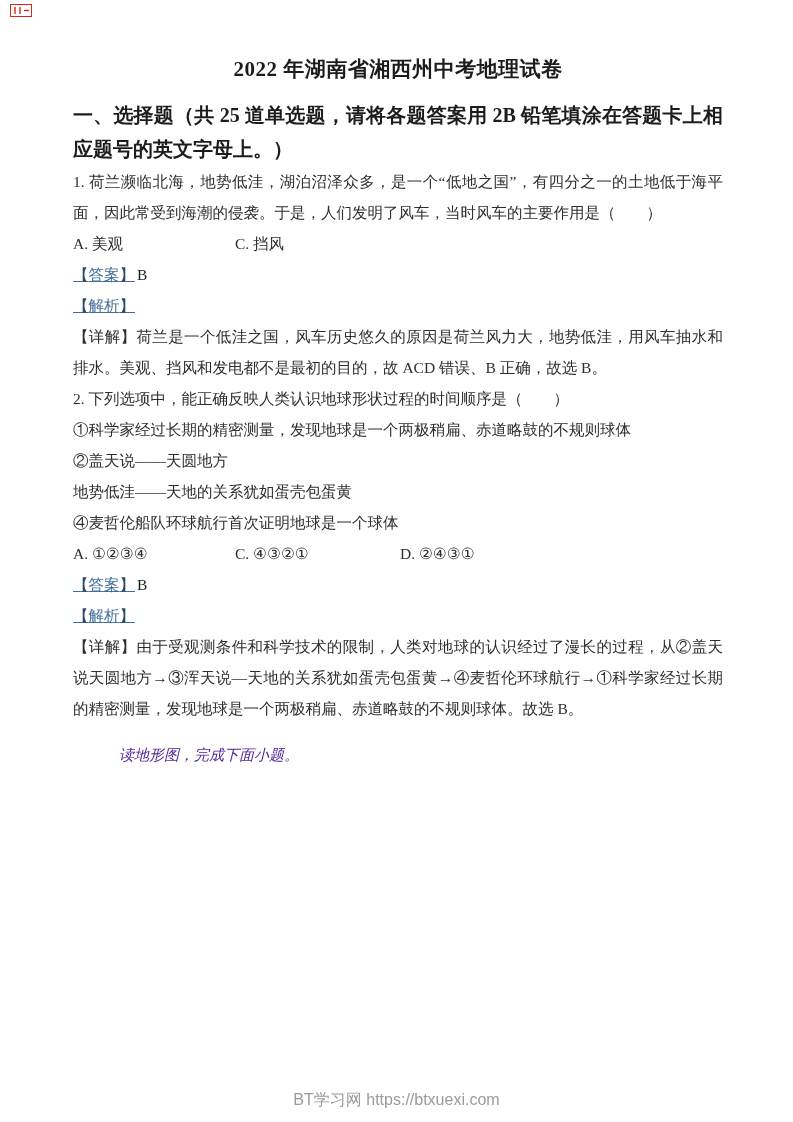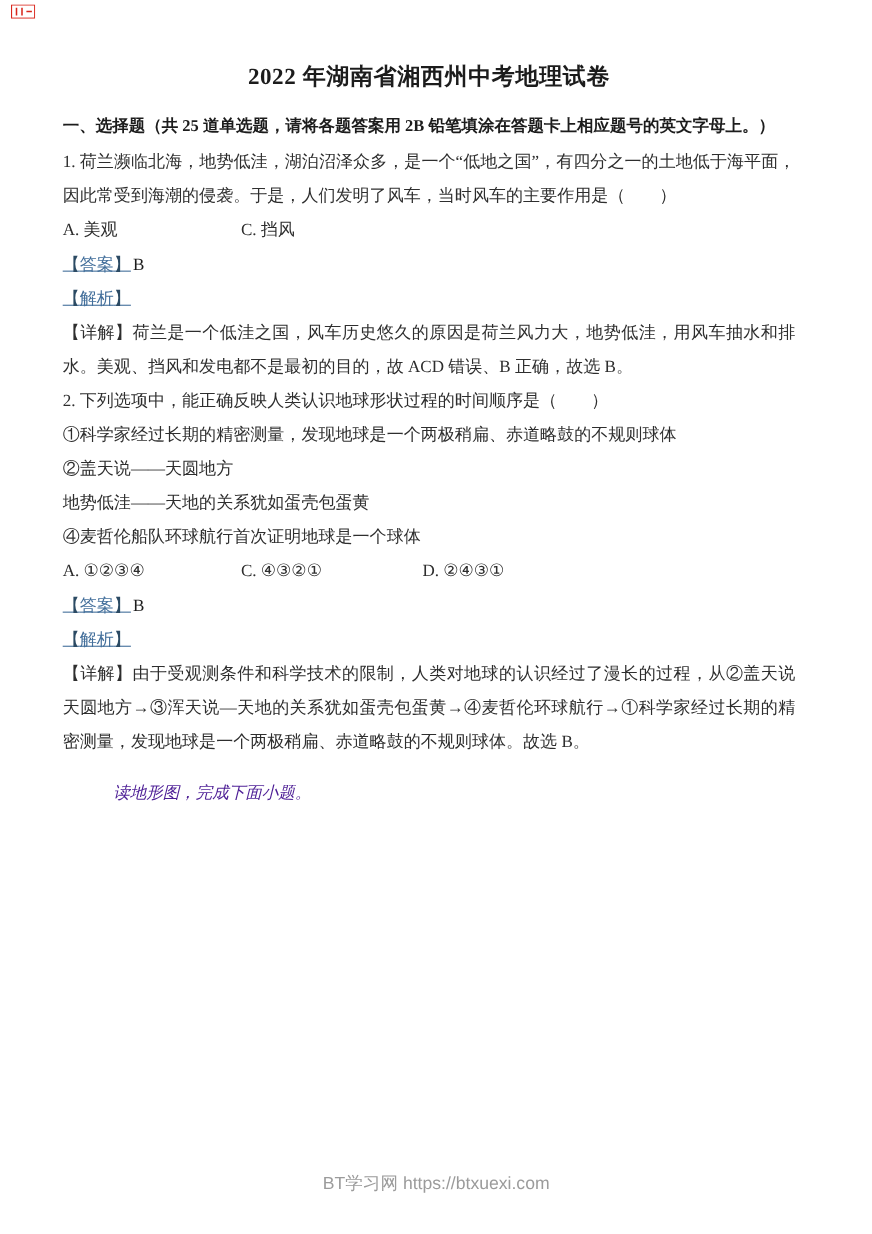--- a/index.html
+++ b/index.html
@@ -6,34 +6,34 @@
   .page {
     position: relative;
     width: 793px;
     height: 1122px;
     background: #ffffff;
     overflow: hidden;
     font-family: "Liberation Serif", "DejaVu Serif", serif;
     color: #2e2e2e;
   }
   .content {
-    padding: 0 70px 0 57px;
+    padding: 0 70px 0 73px;
   }
   .doc-title {
     margin: 52px 0 0 0;
     font-size: 21px;
     line-height: 34px;
     font-weight: bold;
     text-align: center;
     color: #1c1c1c;
     letter-spacing: 0.5px;
   }
   .section-heading {
     margin: 12px 0 0 0;
-    font-size: 15px;
+    font-size: 20px;
     line-height: 34px;
     font-weight: bold;
     color: #1c1c1c;
     text-align: justify;
   }
   .para {
     margin: 0;
     font-size: 15.5px;
     line-height: 31px;
     text-align: justify;
@@ -51,21 +51,21 @@
   .kai-note {
     margin: 16px;
     font-size: 15px;
     line-height: 31px;
     text-indent: 2em;
     font-style: italic;
     color: #4c1d95;
   }
   .footer {
     position: absolute;
-    top: 1066px;
+    top: 1090px;
     left: 0;
     width: 100%;
     text-align: center;
     font-family: "Liberation Sans", "DejaVu Sans", sans-serif;
     font-size: 16px;
     color: #9b9b9b;
   }
   .corner-stamp {
     position: absolute;
     left: 10px;

